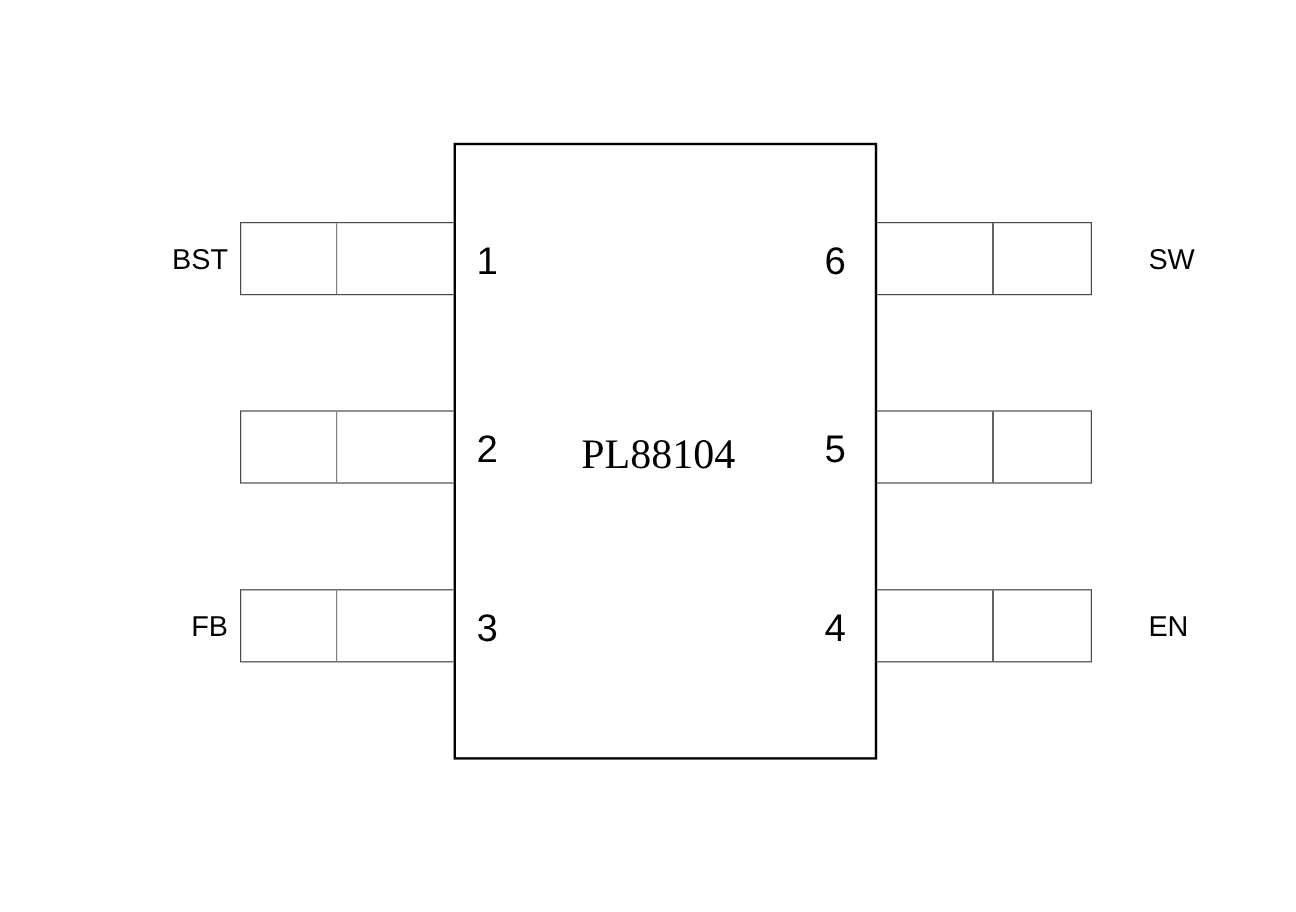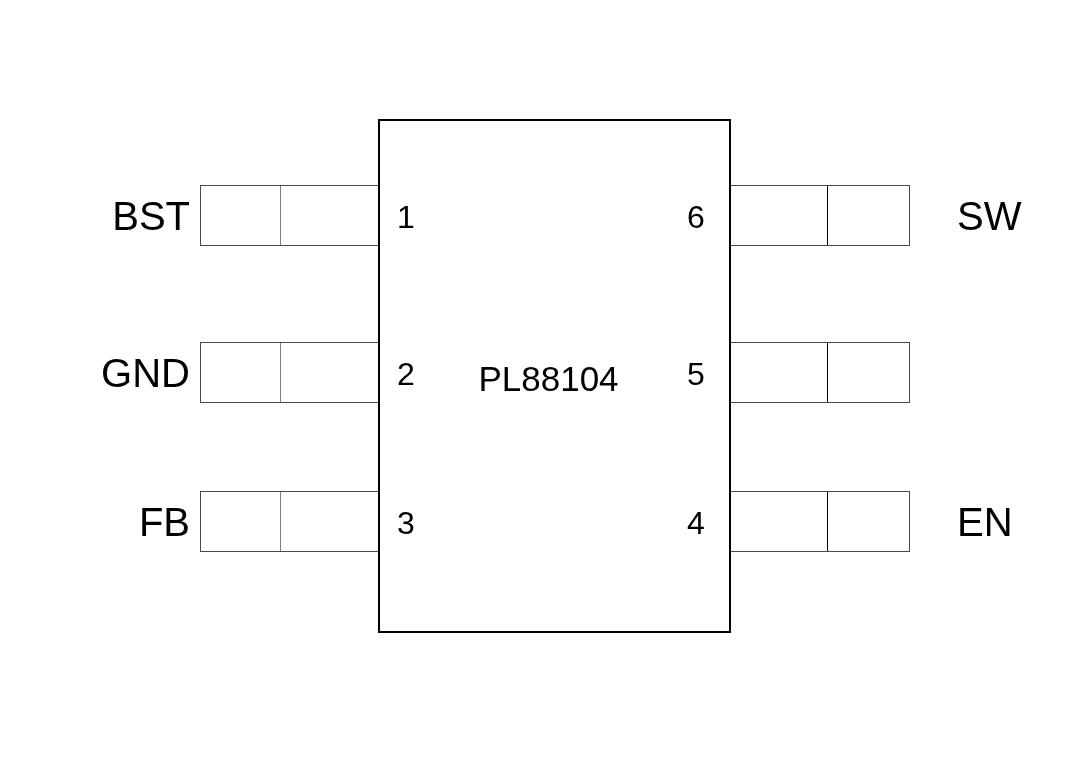--- a/index.html
+++ b/index.html
@@ -48,21 +48,21 @@
   .pad .cell { height: 100%; }
   .pad.left  .cell.outer { width: 79px; border-right: 1px solid #808080; }
   .pad.left  .cell.inner { flex: 1; }
   .pad.right .cell.inner { width: 97px; border-right: 1px solid #000000; }
   .pad.right .cell.outer { flex: 1; }
   
   .pin-label {
     position: absolute;
     height: 61px;
     line-height: 63px;
-    font-size: 40px;
+    font-size: 24px;
     white-space: nowrap;
   }
   .pin-label.left  { left: 40px;  width: 150px; text-align: right; }
   .pin-label.right { left: 921px; width: 150px; text-align: left; margin-left: 36px; }
   
   .pin-number {
     position: absolute;
     width: 34px;
     height: 61px;
     line-height: 64px;
@@ -73,20 +73,21 @@
   .pin-number.right { left: 679px; }
   
   .chip-title {
     position: absolute;
     left: 378px;
     top: 357px;
     width: 341px;
     text-align: center;
     font-size: 35px;
     line-height: 44px;
+    font-family: Liberation Serif, serif;
   }
 </style>
 </head>
 <body>
 
 <div class="diagram">
 
   <div class="pad left row1">
     <div class="cell outer"></div>
     <div class="cell inner"></div>
@@ -118,18 +119,17 @@
   <div class="chip-title">PL88104</div>
 
   <div class="pin-number left row1">1</div>
   <div class="pin-number left row2">2</div>
   <div class="pin-number left row3">3</div>
   <div class="pin-number right row1">6</div>
   <div class="pin-number right row2">5</div>
   <div class="pin-number right row3">4</div>
 
   <div class="pin-label left row1">BST</div>
-  <div class="pin-label left row2">GND</div>
   <div class="pin-label left row3">FB</div>
   <div class="pin-label right row1">SW</div>
   <div class="pin-label right row3">EN</div>
 
 </div>
 
 </body></html>

